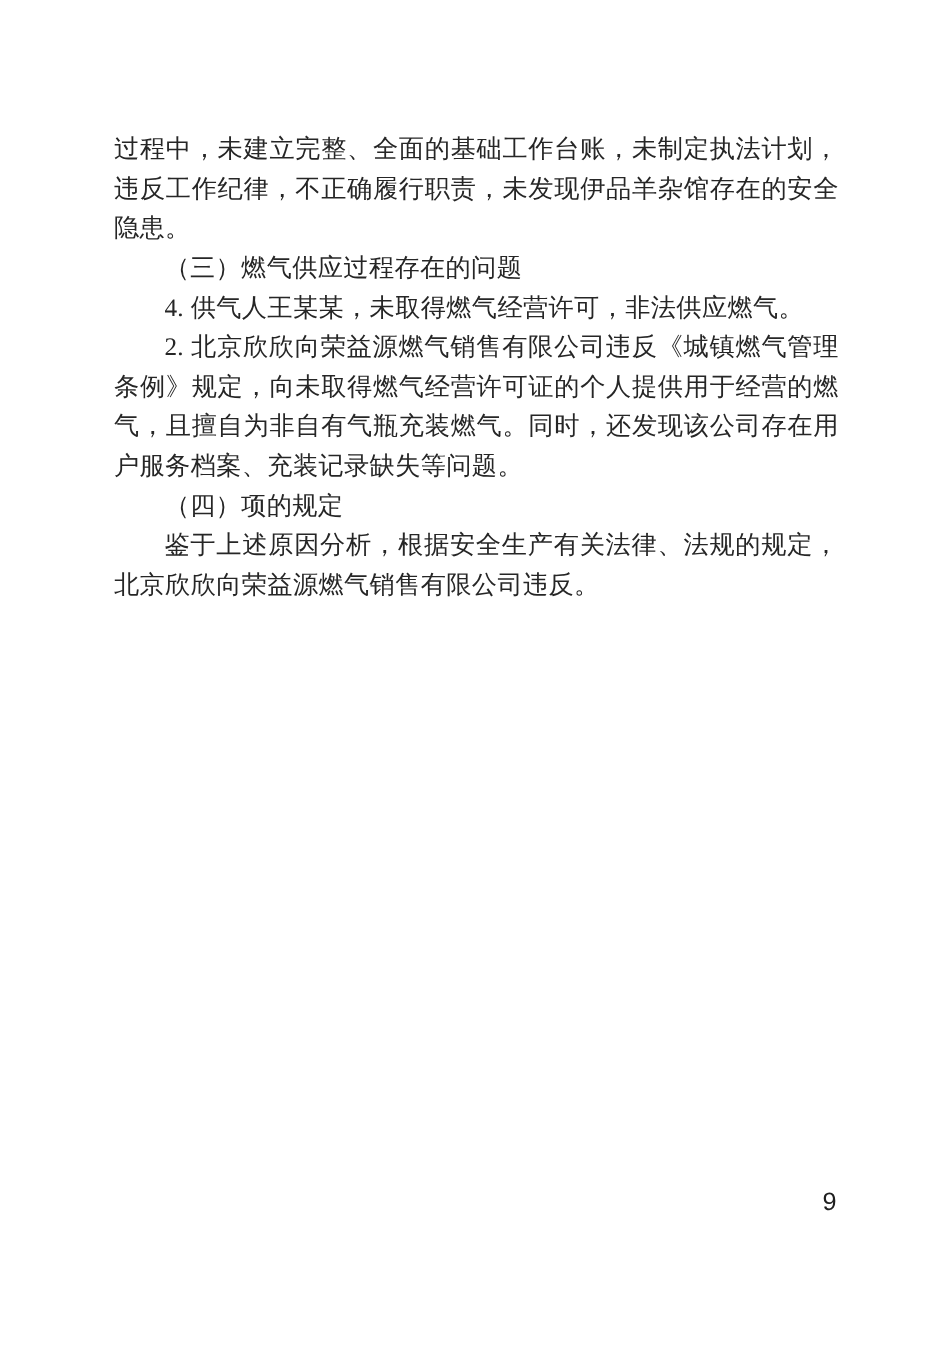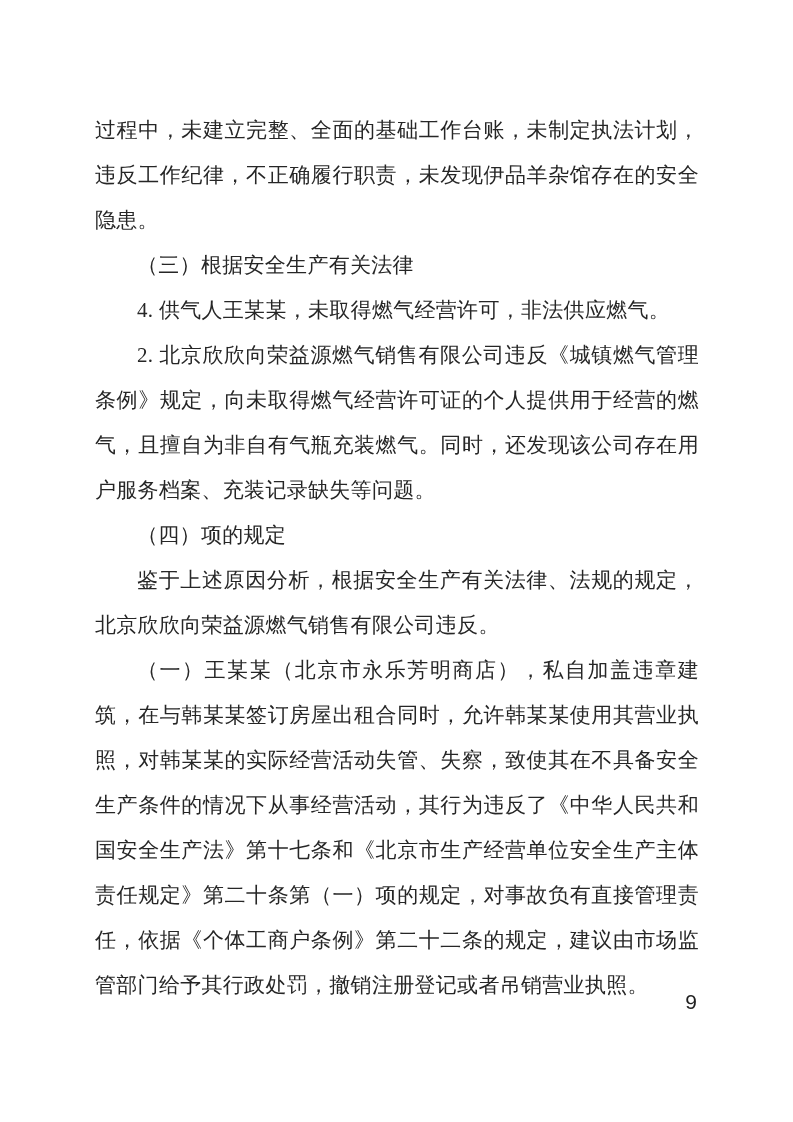--- a/index.html
+++ b/index.html
@@ -15,21 +15,21 @@
     overflow: hidden;
   }
   .content {
     position: absolute;
     left: 95px;
     top: 108px;
     width: 604px;
     color: #262626;
     font-family: "Liberation Serif", "DejaVu Serif", serif;
     font-size: 21px;
-    line-height: 45px;
+    line-height: 33px;
     text-align: justify;
     text-justify: inter-character;
     letter-spacing: 0.3px;
   }
   .content p {
     margin: 0;
     padding: 0;
     text-indent: 2em;
   }
   .content p.continuation {
@@ -52,21 +52,20 @@
     font-size: 21px;
     color: #1f1f1f;
   }
 </style>
 </head>
 <body>
 
 <div class="page">
   <div class="content">
     <p class="continuation">过程中，未建立完整、全面的基础工作台账，未制定执法计划，违反工作纪律，不正确履行职责，未发现伊品羊杂馆存在的安全隐患。</p>
-    <p class="subheading">（三）根据安全生产有关法律</p>
+    <p class="subheading">（三）燃气供应过程存在的问题</p>
     <p>4. 供气人王某某，未取得燃气经营许可，非法供应燃气。</p>
     <p>2. 北京欣欣向荣益源燃气销售有限公司违反《城镇燃气管理条例》规定，向未取得燃气经营许可证的个人提供用于经营的燃气，且擅自为非自有气瓶充装燃气。同时，还发现该公司存在用户服务档案、充装记录缺失等问题。</p>
     <p class="subheading">（四）项的规定</p>
     <p>鉴于上述原因分析，根据安全生产有关法律、法规的规定，北京欣欣向荣益源燃气销售有限公司违反。</p>
-    <p>（一）王某某（北京市永乐芳明商店），私自加盖违章建筑，在与韩某某签订房屋出租合同时，允许韩某某使用其营业执照，对韩某某的实际经营活动失管、失察，致使其在不具备安全生产条件的情况下从事经营活动，其行为违反了《中华人民共和国安全生产法》第十七条和《北京市生产经营单位安全生产主体责任规定》第二十条第（一）项的规定，对事故负有直接管理责任，依据《个体工商户条例》第二十二条的规定，建议由市场监管部门给予其行政处罚，撤销注册登记或者吊销营业执照。</p>
   </div>
   <div class="page-number">9</div>
 </div>
 
 </body></html>

